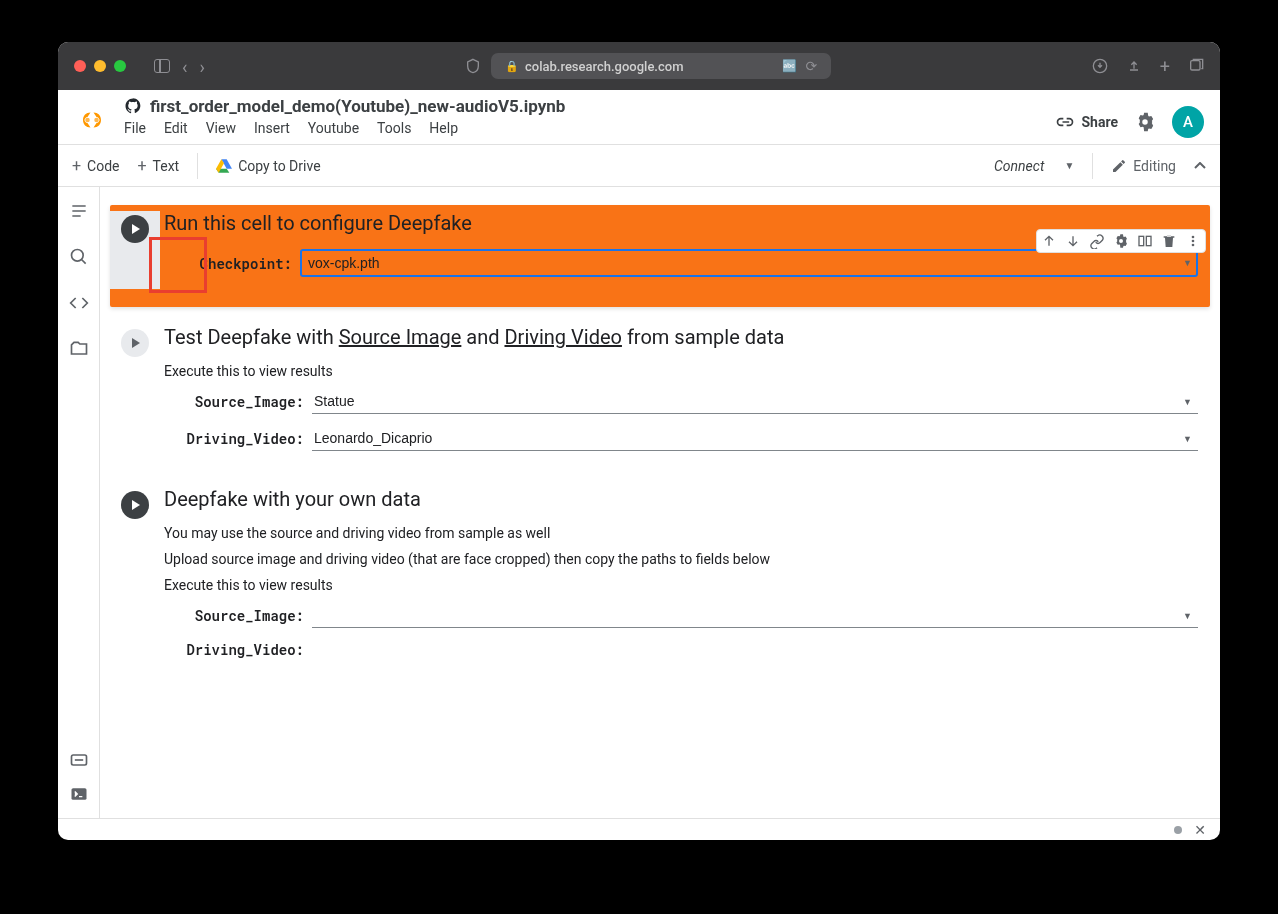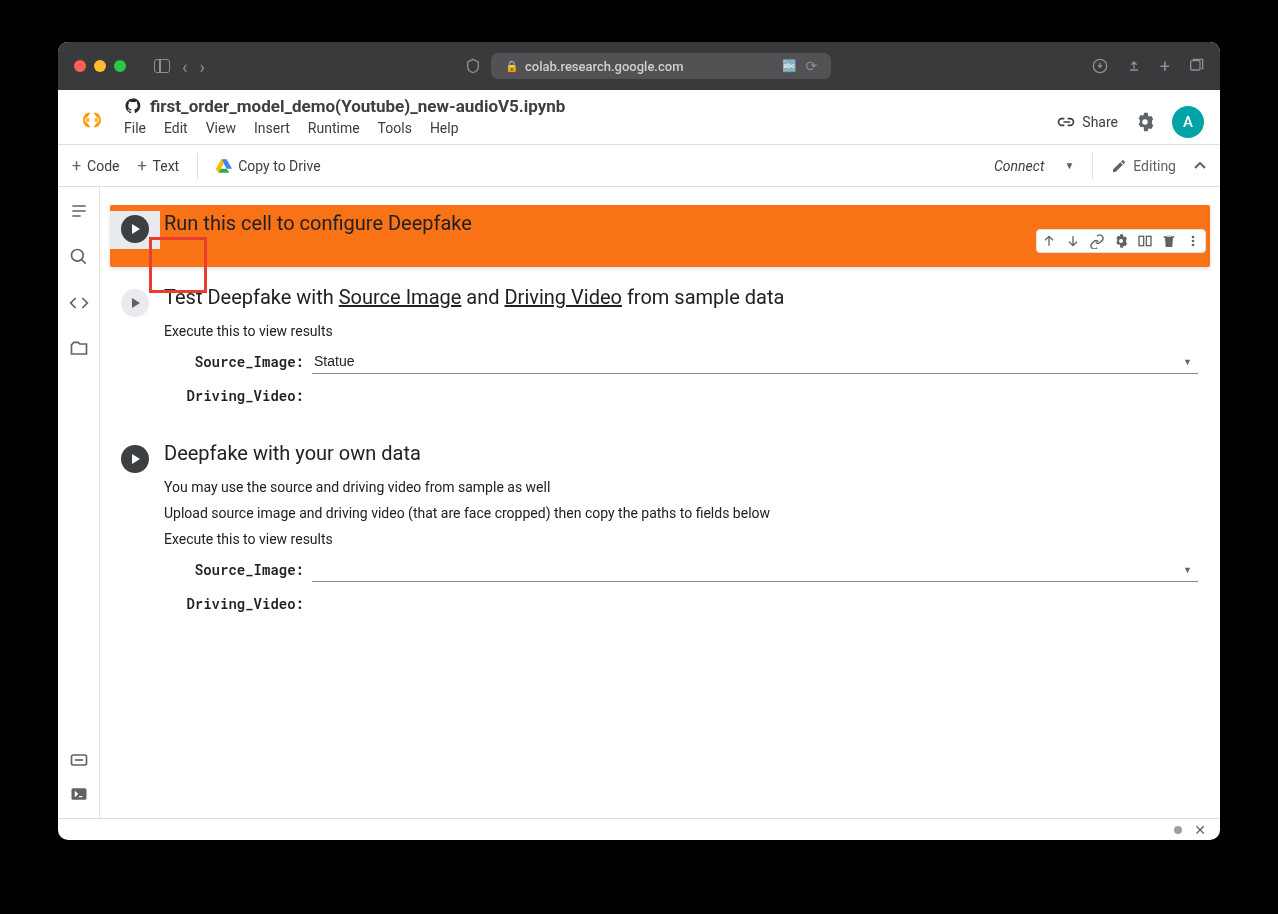--- a/index.html
+++ b/index.html
@@ -30,21 +30,21 @@
 .right-icon { width: 16px; height: 16px; }
 
 .colab-header { background: #fff; border-bottom: 1px solid #e0e0e0; padding: 6px 16px 0; display: flex; align-items: flex-start; gap: 14px; }
 .colab-logo { width: 36px; height: 36px; margin-top: 6px; }
 .header-main { flex: 1; }
 .notebook-title-row { display: flex; align-items: center; gap: 8px; }
 .gh-icon { width: 18px; height: 18px; }
 .notebook-title { font-size: 17px; color: #3c4043; font-weight: 700; }
 .menu-bar { display: flex; gap: 18px; font-size: 14px; color: #3c4043; padding: 4px 0 8px; }
 .header-right { display: flex; align-items: center; gap: 16px; margin-top: 10px; }
-.share-btn { display: flex; align-items: center; gap: 6px; font-size: 14px; color: #3c4043; }
+.share-btn { display: flex; align-items: center; gap: 6px; font-size: 14px; color: #3c4043; font-weight: bold; }
 .gear-icon { width: 22px; height: 22px; }
 .avatar { width: 32px; height: 32px; border-radius: 50%; background: #00a4a6; color: #fff; display: flex; align-items: center; justify-content: center; font-size: 15px; font-weight: 500; }
 
 .toolbar { height: 42px; border-bottom: 1px solid #e0e0e0; display: flex; align-items: center; padding: 0 14px; gap: 18px; }
 .tool-left { display: flex; gap: 18px; }
 .tool-btn { display: flex; align-items: center; gap: 6px; font-size: 14px; color: #3c4043; }
 .tool-btn .plus { font-size: 16px; color: #5f6368; }
 .divider { width: 1px; height: 26px; background: #e0e0e0; }
 .drive-btn { display: flex; align-items: center; gap: 6px; font-size: 14px; color: #3c4043; }
 .drive-ic { width: 16px; height: 14px; }
@@ -152,21 +152,21 @@
         <svg class="gh-icon" viewBox="0 0 24 24" fill="#24292e">
             <path d="M12 2C6.5 2 2 6.5 2 12c0 4.4 2.9 8.2 6.8 9.5.5.1.7-.2.7-.5v-1.8c-2.8.6-3.4-1.3-3.4-1.3-.5-1.2-1.1-1.5-1.1-1.5-.9-.6.1-.6.1-.6 1 .1 1.5 1 1.5 1 .9 1.5 2.4 1.1 3 .8.1-.6.3-1.1.6-1.3-2.2-.3-4.6-1.1-4.6-5 0-1.1.4-2 1-2.7-.1-.3-.4-1.3.1-2.7 0 0 .8-.3 2.7 1 .8-.2 1.7-.3 2.5-.3s1.7.1 2.5.3c1.9-1.3 2.7-1 2.7-1 .5 1.4.2 2.4.1 2.7.6.7 1 1.6 1 2.7 0 3.9-2.4 4.7-4.6 5 .4.3.7.9.7 1.8v2.7c0 .3.2.6.7.5 3.9-1.3 6.8-5.1 6.8-9.5 0-5.5-4.5-10-10-10z"></path>
           </svg>
         <span class="notebook-title">first_order_model_demo(Youtube)_new-audioV5.ipynb</span>
       </div>
       <div class="menu-bar">
         <span>File</span>
         <span>Edit</span>
         <span>View</span>
         <span>Insert</span>
-        <span>Runtime</span>
+        <span>Youtube</span>
         <span>Tools</span>
         <span>Help</span>
       </div>
     </div>
     <div class="header-right">
       <div class="share-btn">
         <svg width="20" height="12" viewBox="0 0 24 12" fill="none" stroke="#3c4043" stroke-width="2">
             <path d="M10 6H7a4 4 0 000 8h3m4 0h3a4 4 0 000-8h-3m-5 4h8" transform="translate(0,-4)"></path>
           </svg>
         <span>Share</span>
@@ -277,20 +277,26 @@
       <div class="highlight-box"></div>
 
       <div class="cell selected">
         <div class="run-area">
             <div class="run-btn">
               <div class="play"></div>
             </div>
           </div>
         <div class="cell-body">
           <div class="cell-title">Run this cell to configure Deepfake</div>
+          <div class="form-row">
+            <span class="form-label">Checkpoint:</span>
+            <div class="select-wrap">
+                <input class="form-select highlighted" readonly="" value="vox-cpk.pth" style="">
+              </div>
+          </div>
         </div>
       </div>
 
       <div class="cell">
         <div class="run-area">
             <div class="run-btn light">
               <div class="play"></div>
             </div>
           </div>
         <div class="cell-body">
@@ -299,20 +305,23 @@
           </div>
           <div class="cell-subtitle">Execute this to view results</div>
           <div class="form-row">
             <span class="form-label wider">Source_Image:</span>
             <div class="select-wrap">
                 <input class="form-select" readonly="" value="Statue" style="">
               </div>
           </div>
           <div class="form-row">
             <span class="form-label wider">Driving_Video:</span>
+            <div class="select-wrap">
+                <input class="form-select" readonly="" value="Leonardo_Dicaprio" style="">
+              </div>
           </div>
         </div>
       </div>
 
       <div class="cell">
         <div class="run-area">
             <div class="run-btn">
               <div class="play"></div>
             </div>
           </div>

